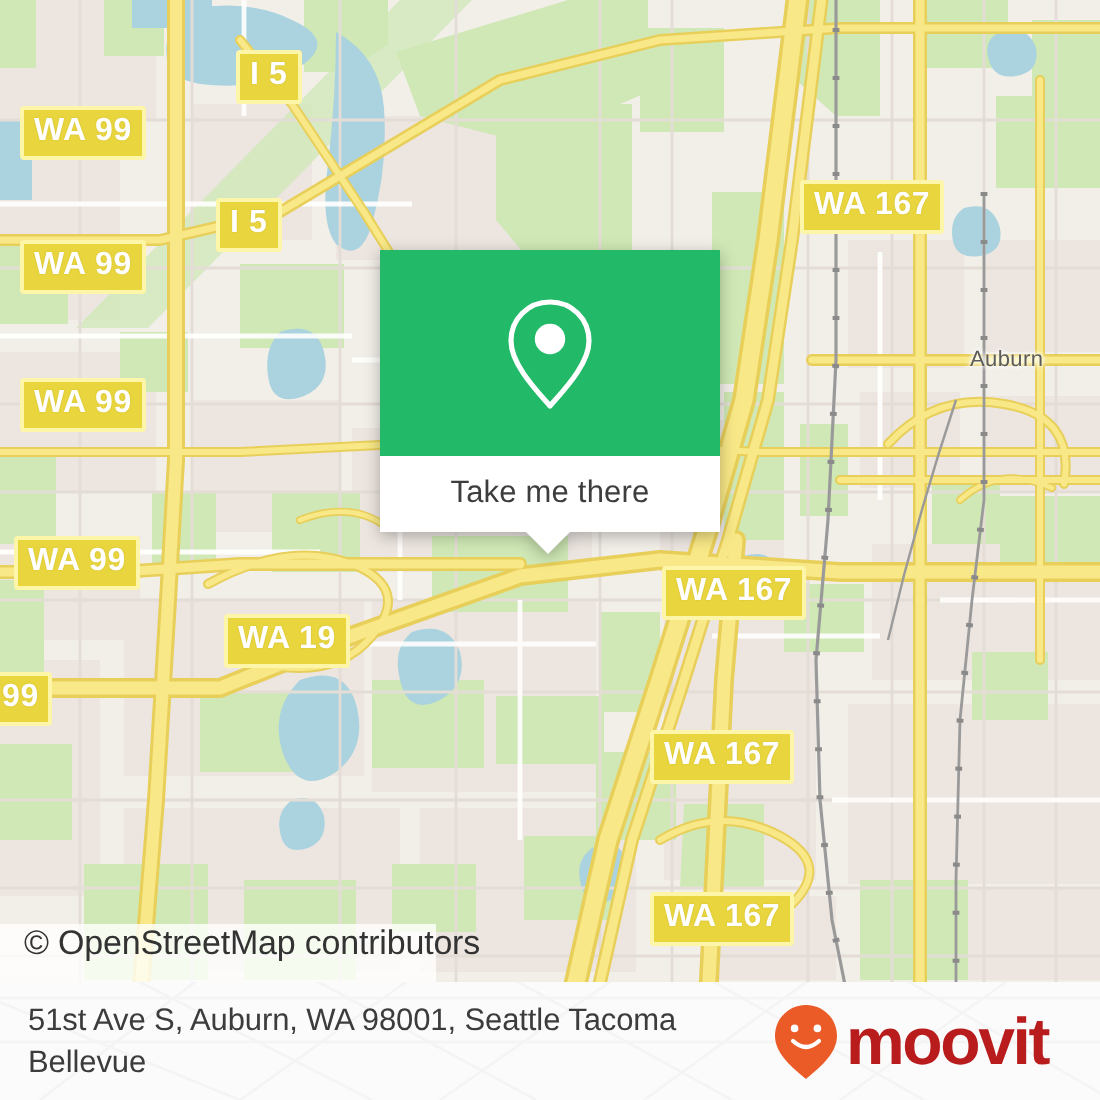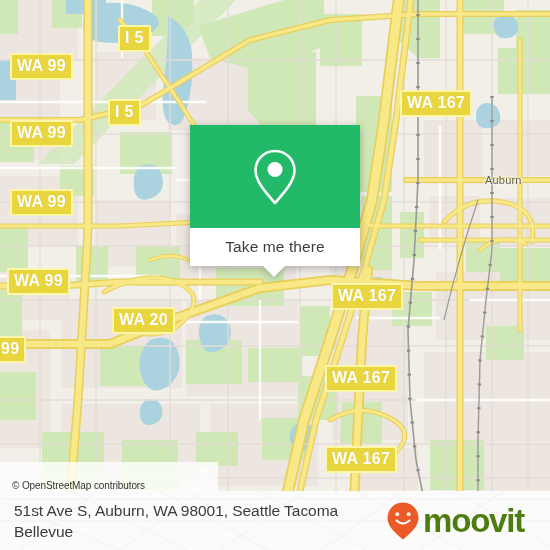--- a/index.html
+++ b/index.html
@@ -41,24 +41,24 @@
 
   
   #attribution {
     position: absolute;
     left: 0;
     top: 462px;
     width: 218px;
     height: 29px;
     background: rgba(255,255,255,0.80);
     display: flex;
-    align-items: flex-end;
+    align-items: flex-start;
     padding-left: 12px;
     box-sizing: border-box;
-    font-size: 10px;
+    font-size: 17px;
     color: #333333;
     letter-spacing: -0.1px;
     white-space: nowrap;
   }
 
   
   #popup {
     position: absolute;
     left: 190px;
     top: 125px;
@@ -131,21 +131,21 @@
   #moovit-logo {
     display: flex;
     align-items: center;
     gap: 3px;
     padding-right: 10px;
   }
   #moovit-wordmark {
     font-size: 33px;
     line-height: 33px;
     font-weight: 700;
-    color: #4d7c0f;
+    color: #b91c1c;
     letter-spacing: -1.2px;
   }
 
   
   .shield {
     position: absolute;
     background: #e9d63f;
     border: 2px solid #fdf6a8;
     border-radius: 2px;
     color: #ffffff;
@@ -376,21 +376,21 @@
 
     <div id="shield-host">
         <div class="shield" style="left: 118px; top: 25px;">I 5</div>
         <div class="shield" style="left: 10px; top: 53px;">WA 99</div>
         <div class="shield" style="left: 108px; top: 99px;">I 5</div>
         <div class="shield" style="left: 10px; top: 120px;">WA 99</div>
         <div class="shield" style="left: 400px; top: 90px;">WA 167</div>
         <div class="shield" style="left: 10px; top: 189px;">WA 99</div>
         <div class="shield" style="left: 7px; top: 268px;">WA 99</div>
         <div class="shield" style="left: 331px; top: 283px;">WA 167</div>
-        <div class="shield" style="left: 112px; top: 307px;">WA 20</div>
+        <div class="shield" style="left: 112px; top: 307px;">WA 19</div>
         <div class="shield" style="left: -6px; top: 336px;">99</div>
         <div class="shield" style="left: 325px; top: 365px;">WA 167</div>
         <div class="shield" style="left: 325px; top: 446px;">WA 167</div>
       </div>
 
     <div id="attribution">
       <span>© OpenStreetMap contributors</span>
     </div>
 
     <div id="popup">

